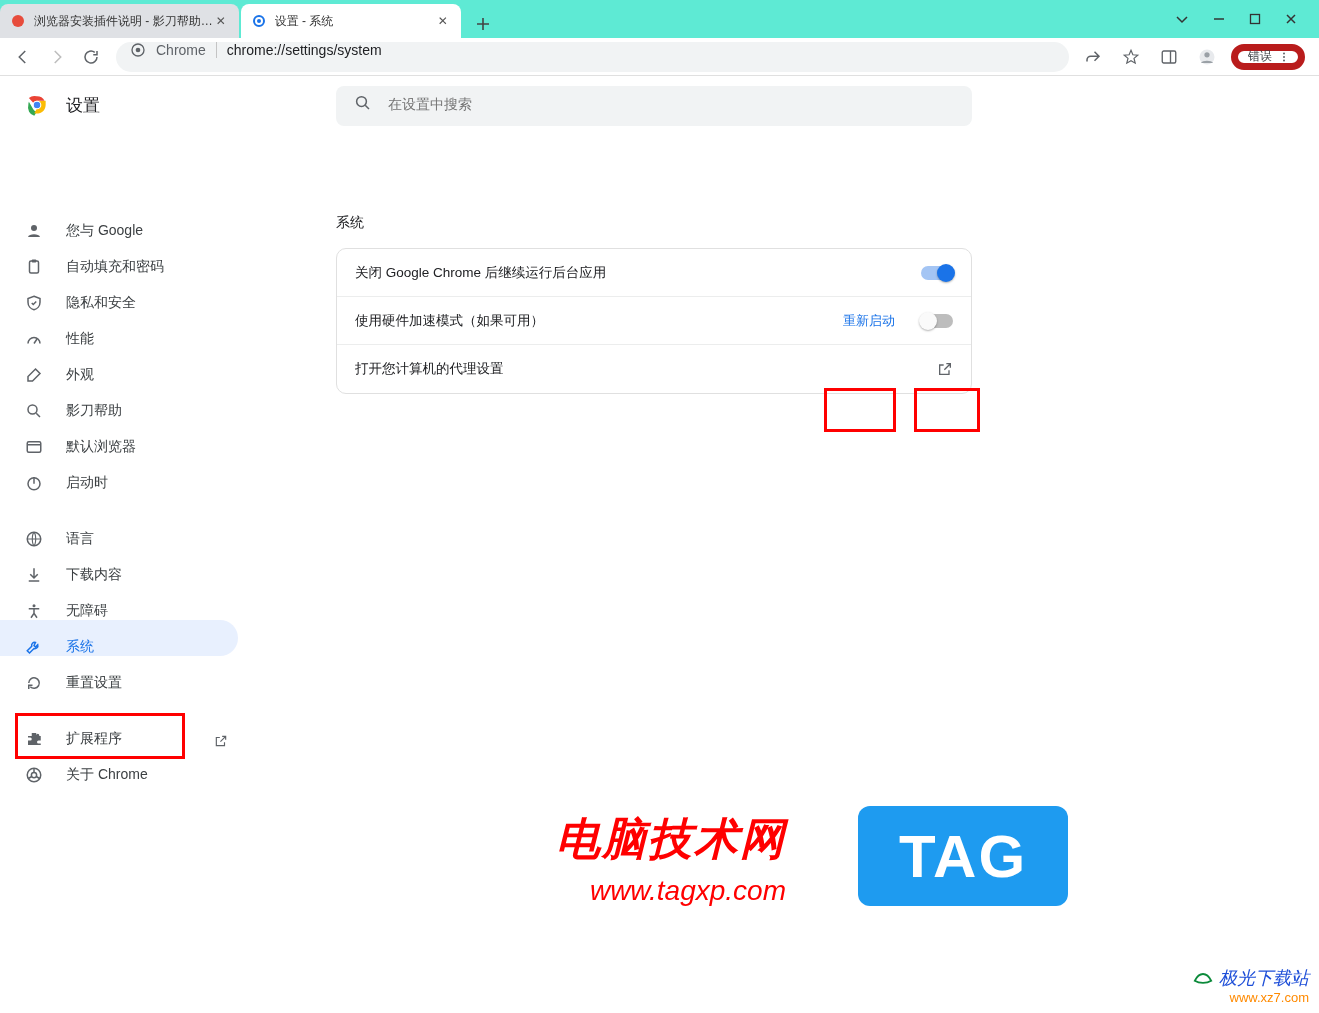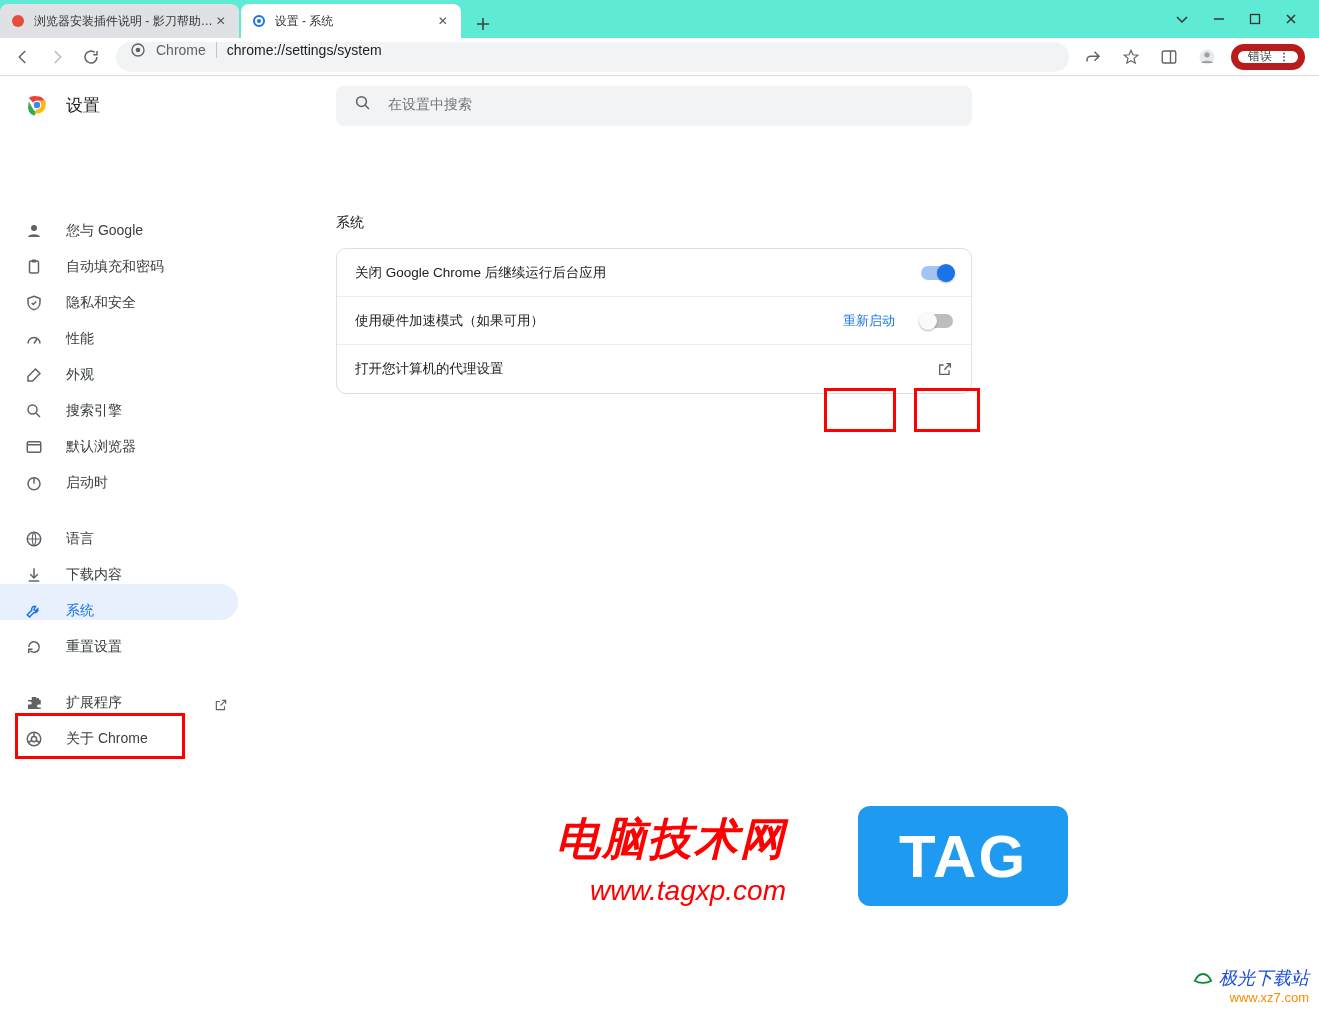--- a/index.html
+++ b/index.html
@@ -465,21 +465,21 @@
           </span>
         <span>外观</span>
       </div>
       <div class="side-item">
         <span class="icn">
             <svg width="18" height="18" viewBox="0 0 24 24">
               <circle cx="10" cy="10" r="6" fill="none" stroke="#5f6368" stroke-width="2"></circle>
               <path d="M20 20l-5-5" stroke="#5f6368" stroke-width="2"></path>
             </svg>
           </span>
-        <span>搜索引擎</span>
+        <span>影刀帮助</span>
       </div>
       <div class="side-item">
         <span class="icn">
             <svg width="18" height="18" viewBox="0 0 24 24">
               <rect x="3" y="5" width="18" height="14" rx="2" fill="none" stroke="#5f6368" stroke-width="2"></rect>
               <path d="M3 9h18" stroke="#5f6368" stroke-width="2"></path>
             </svg>
           </span>
         <span>默认浏览器</span>
       </div>
@@ -504,20 +504,29 @@
           </span>
         <span>语言</span>
       </div>
       <div class="side-item">
         <span class="icn">
             <svg width="18" height="18" viewBox="0 0 24 24">
               <path d="M12 3v12m-5-4l5 5 5-5M5 20h14" fill="none" stroke="#5f6368" stroke-width="2"></path>
             </svg>
           </span>
         <span>下载内容</span>
+      </div>
+      <div class="side-item">
+        <span class="icn">
+            <svg width="18" height="18" viewBox="0 0 24 24">
+              <circle cx="12" cy="5" r="2" fill="#5f6368"></circle>
+              <path d="M5 9h14M12 9v6m-4 6l4-6 4 6" fill="none" stroke="#5f6368" stroke-width="2"></path>
+            </svg>
+          </span>
+        <span>无障碍</span>
       </div>
       <div class="side-item selected">
         <span class="icn">
             <svg width="18" height="18" viewBox="0 0 24 24">
               <path d="M14 6a4 4 0 0 0-5 5l-6 6 3 3 6-6a4 4 0 0 0 5-5l-3 3-2-2z" fill="none" stroke="#1a73e8" stroke-width="2"></path>
             </svg>
           </span>
         <span>系统</span>
       </div>
       <div class="side-item">

